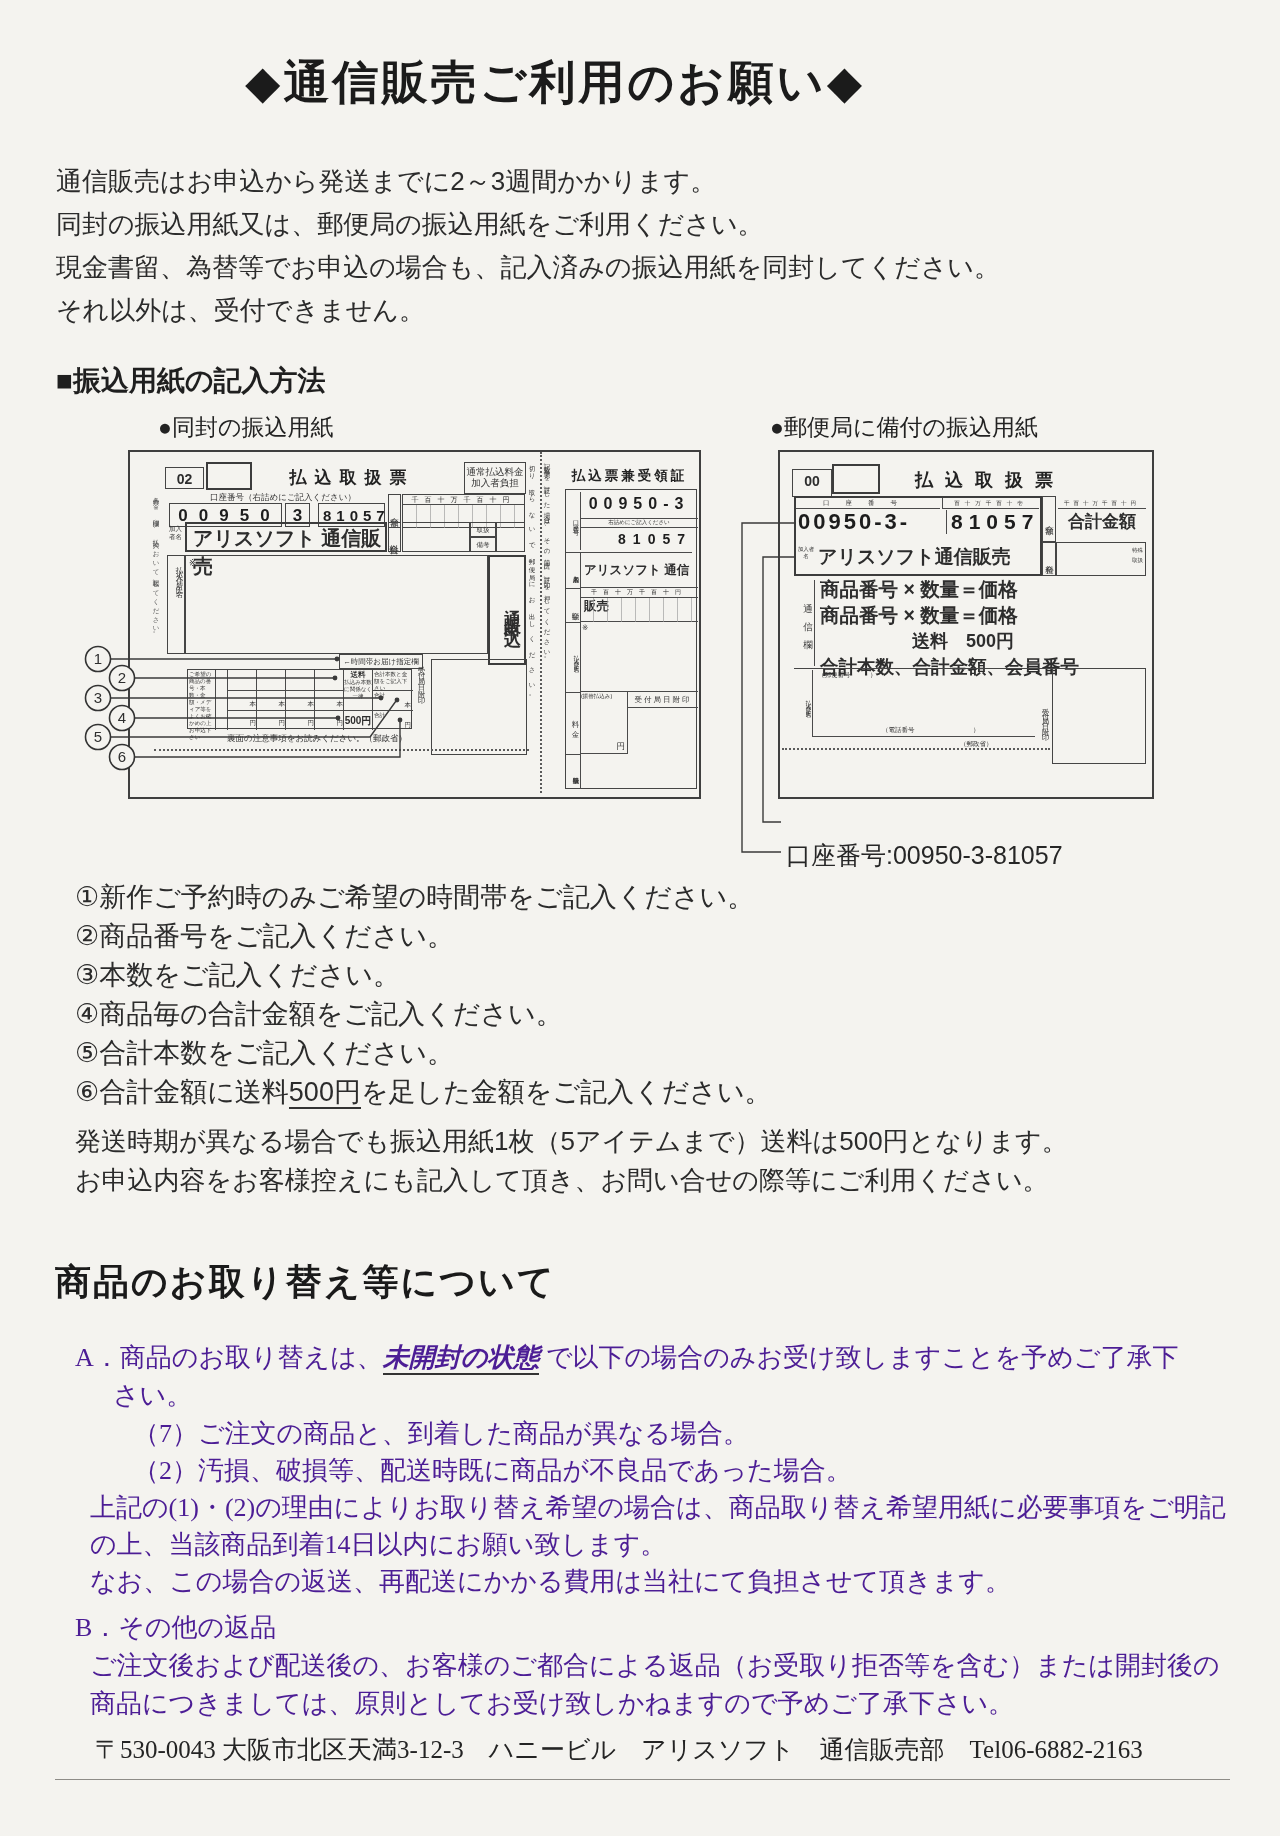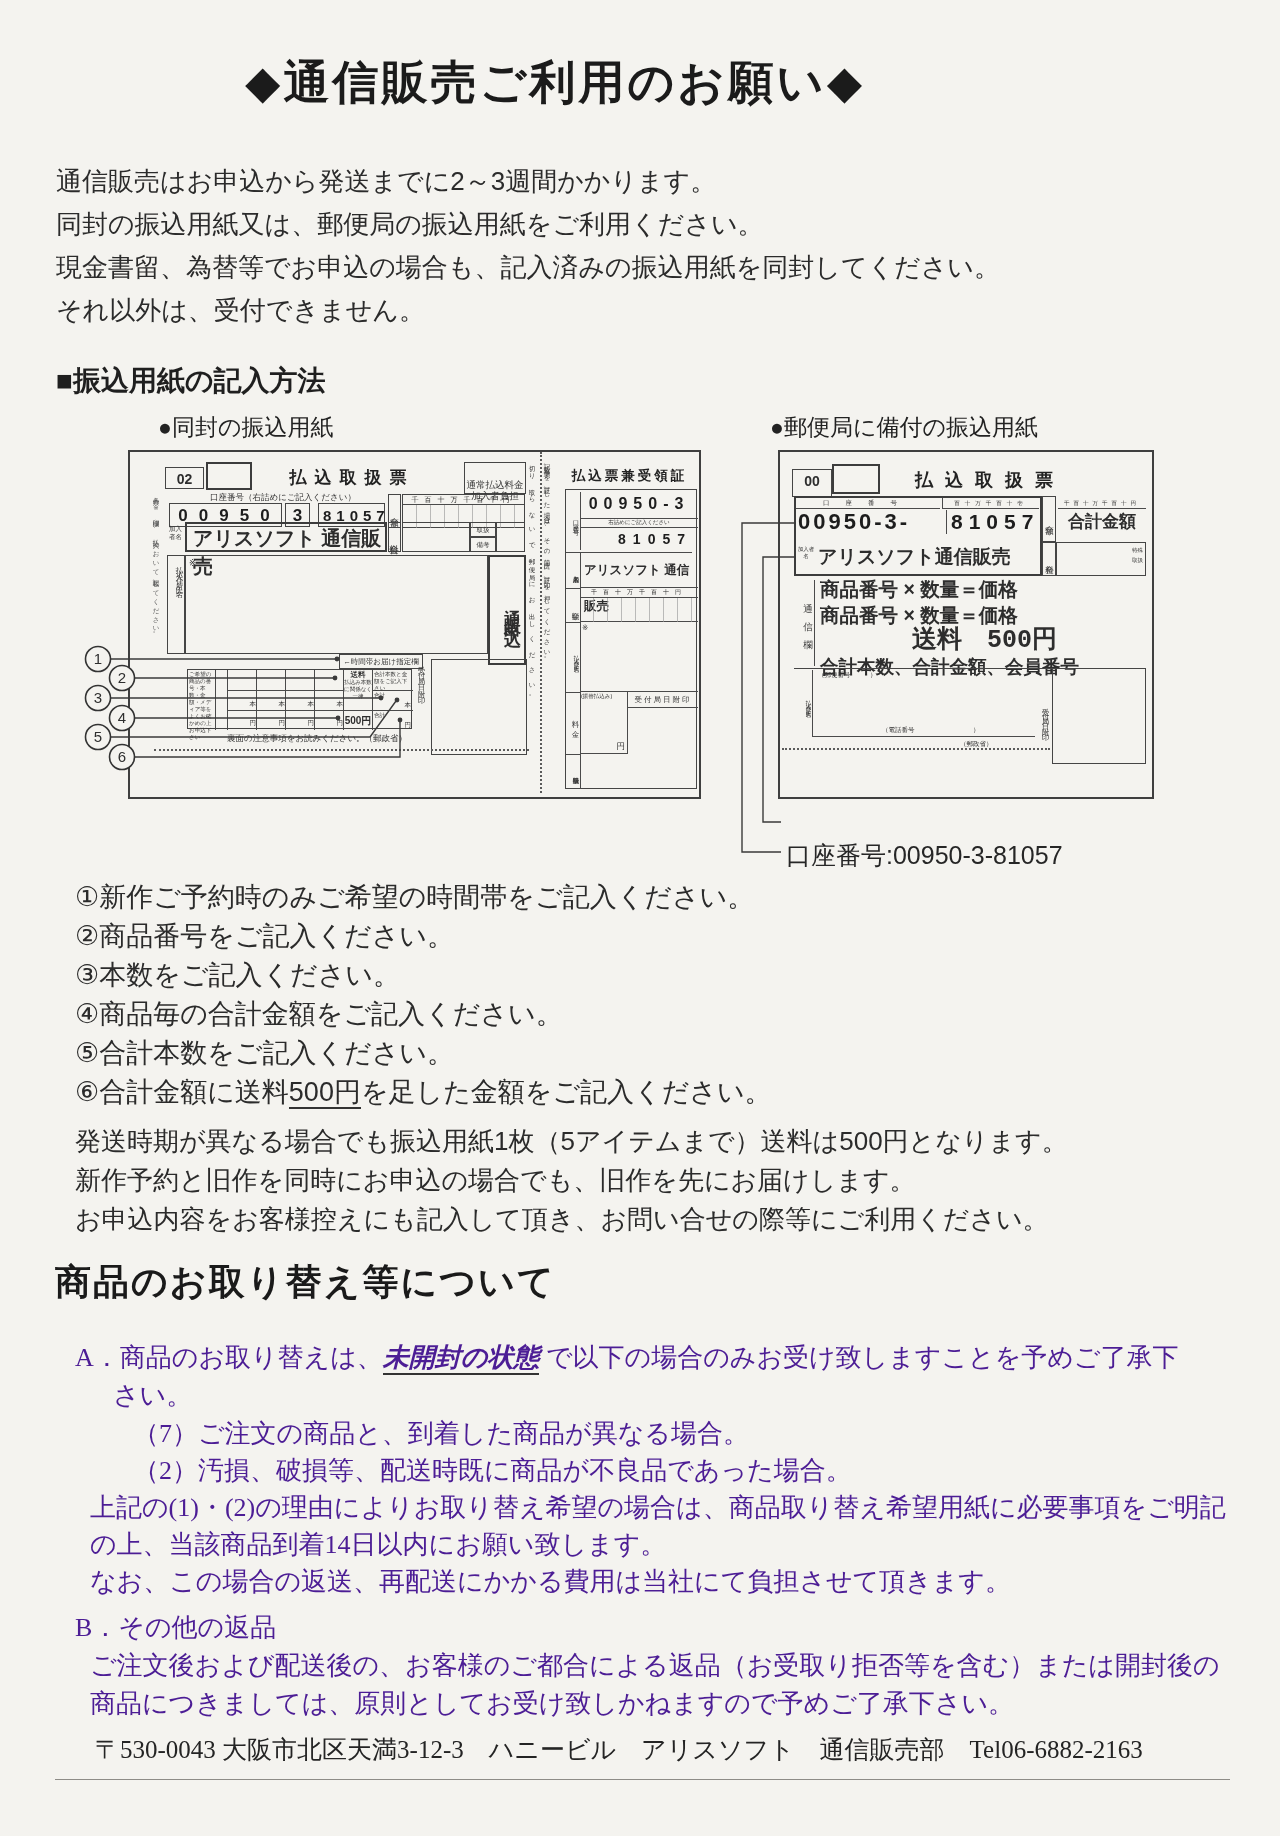--- a/index.html
+++ b/index.html
@@ -53,21 +53,21 @@
   <div class="abs h1" style="left:56px;top:362px;">■振込用紙の記入方法</div>
 
   <div class="abs form-label" style="left:158px;top:412px;">●同封の振込用紙</div>
   <div class="abs form-label" style="left:770px;top:412px;">●郵便局に備付の振込用紙</div>
 
   <div class="abs form" style="left:128px;top:450px;width:569px;height:345px;">
 
     <div class="abs bx b ctr" style="left:35px;top:15px;width:39px;height:22px;font-size:14px;line-height:22px;">02</div>
     <div class="abs bx2" style="left:76px;top:10px;width:46px;height:28px;"></div>
     <div class="abs b ctr" style="left:152px;top:14px;width:140px;font-size:17px;letter-spacing:8px;color:#222;">払込取扱票</div>
-    <div class="abs bx ctr t9" style="left:334px;top:10px;width:62px;height:32px;padding-top:16px;">
+    <div class="abs bx ctr t9" style="left:334px;top:10px;width:62px;height:32px;padding-top:3px;">
       <div>通常払込料金</div>
       <div>加入者負担</div>
     </div>
 
     <div class="abs t8" style="left:80px;top:40px;">口座番号（右詰めにご記入ください）</div>
     <div class="abs bx digits ctr" style="left:39px;top:51px;width:113px;height:24px;font-size:17px;line-height:24px;letter-spacing:11px;padding-left:8px;">00950</div>
     <div class="abs bx digits ctr" style="left:155px;top:51px;width:25px;height:24px;font-size:17px;line-height:24px;">3</div>
     <div class="abs bx digits ctr" style="left:188px;top:51px;width:67px;height:24px;font-size:15px;line-height:24px;letter-spacing:5px;padding-left:4px;">81057</div>
     <div class="abs bx v ctr t8" style="left:258px;top:42px;width:13px;height:34px;">金額</div>
     <div class="abs bx" style="left:272px;top:42px;width:123px;height:34px;">
@@ -191,21 +191,21 @@
     <div class="abs bx v ctr t8" style="left:262px;top:90px;width:14px;height:34px;">料金</div>
     <div class="abs bx" style="left:276px;top:90px;width:90px;height:34px;">
       <div class="t5" style="position:absolute;right:2px;top:4px;">特殊</div>
       <div class="t5" style="position:absolute;right:2px;top:14px;">取扱</div>
     </div>
 
     <div class="abs v t9 ctr" style="left:16px;top:128px;width:18px;height:86px;letter-spacing:18px;border-right:1px solid #4a4a4a;">通信欄</div>
     <div class="abs" style="left:40px;top:124px;width:326px;height:92px;">
       <div class="b" style="font-size:19.5px;line-height:26px;">商品番号 × 数量＝価格</div>
       <div class="b" style="font-size:19.5px;line-height:26px;">商品番号 × 数量＝価格</div>
-      <div class="b" style="font-size:25px;line-height:26px;padding-left:92px;font-family:Liberation Mono, monospace;">送料　500円</div>
+      <div class="b" style="font-size:18px;line-height:26px;padding-left:92px;">送料　500円</div>
       <div class="b" style="font-size:18.5px;line-height:25px;">合計本数、合計金額、会員番号</div>
     </div>
     <div class="abs" style="left:14px;top:216px;width:352px;border-top:1.5px solid #454545;"></div>
 
     <div class="abs v t5 ctr" style="left:16px;top:218px;width:16px;height:66px;letter-spacing:2px;border-right:1px solid #4a4a4a;">払込人住所氏名</div>
     <div class="abs" style="left:32px;top:216px;width:223px;height:69px;border-bottom:1px solid #4a4a4a;box-sizing:border-box;">
       <div class="t6" style="position:absolute;left:6px;top:3px;">（郵便番号　　　）</div>
       <div class="t6" style="position:absolute;left:70px;bottom:2px;">（電話番号　　　　　　　　　）</div>
     </div>
     <div class="abs t6" style="left:180px;top:288px;">（郵政省）</div>
@@ -260,21 +260,20 @@
     <div>③本数をご記入ください。</div>
     <div>④商品毎の合計金額をご記入ください。</div>
     <div>⑤合計本数をご記入ください。</div>
     <div>
       <span>⑥合計金額に送料</span><span class="u500">500円</span><span>を足した金額をご記入ください。</span>
     </div>
   </div>
 
   <div class="abs para" style="left:75px;top:1122px;width:1140px;">
     <div>発送時期が異なる場合でも振込用紙1枚（5アイテムまで）送料は500円となります。</div>
-    <div>新作予約と旧作を同時にお申込の場合でも、旧作を先にお届けします。</div>
     <div>お申込内容をお客様控えにも記入して頂き、お問い合せの際等にご利用ください。</div>
   </div>
 
   <div class="abs serif h2" style="left:55px;top:1258px;">商品のお取り替え等について</div>
 
   <div class="abs serif sline" style="left:75px;top:1340px;width:1160px;">
     <span>A．商品のお取り替えは、</span><span class="em-open">未開封の状態</span><span> で以下の場合のみお受け致しますことを予めご了承下</span>
   </div>
   <div class="abs serif sline" style="left:113px;top:1378px;">さい。</div>
   <div class="abs serif sline" style="left:133px;top:1416px;">（7）ご注文の商品と、到着した商品が異なる場合。</div>

